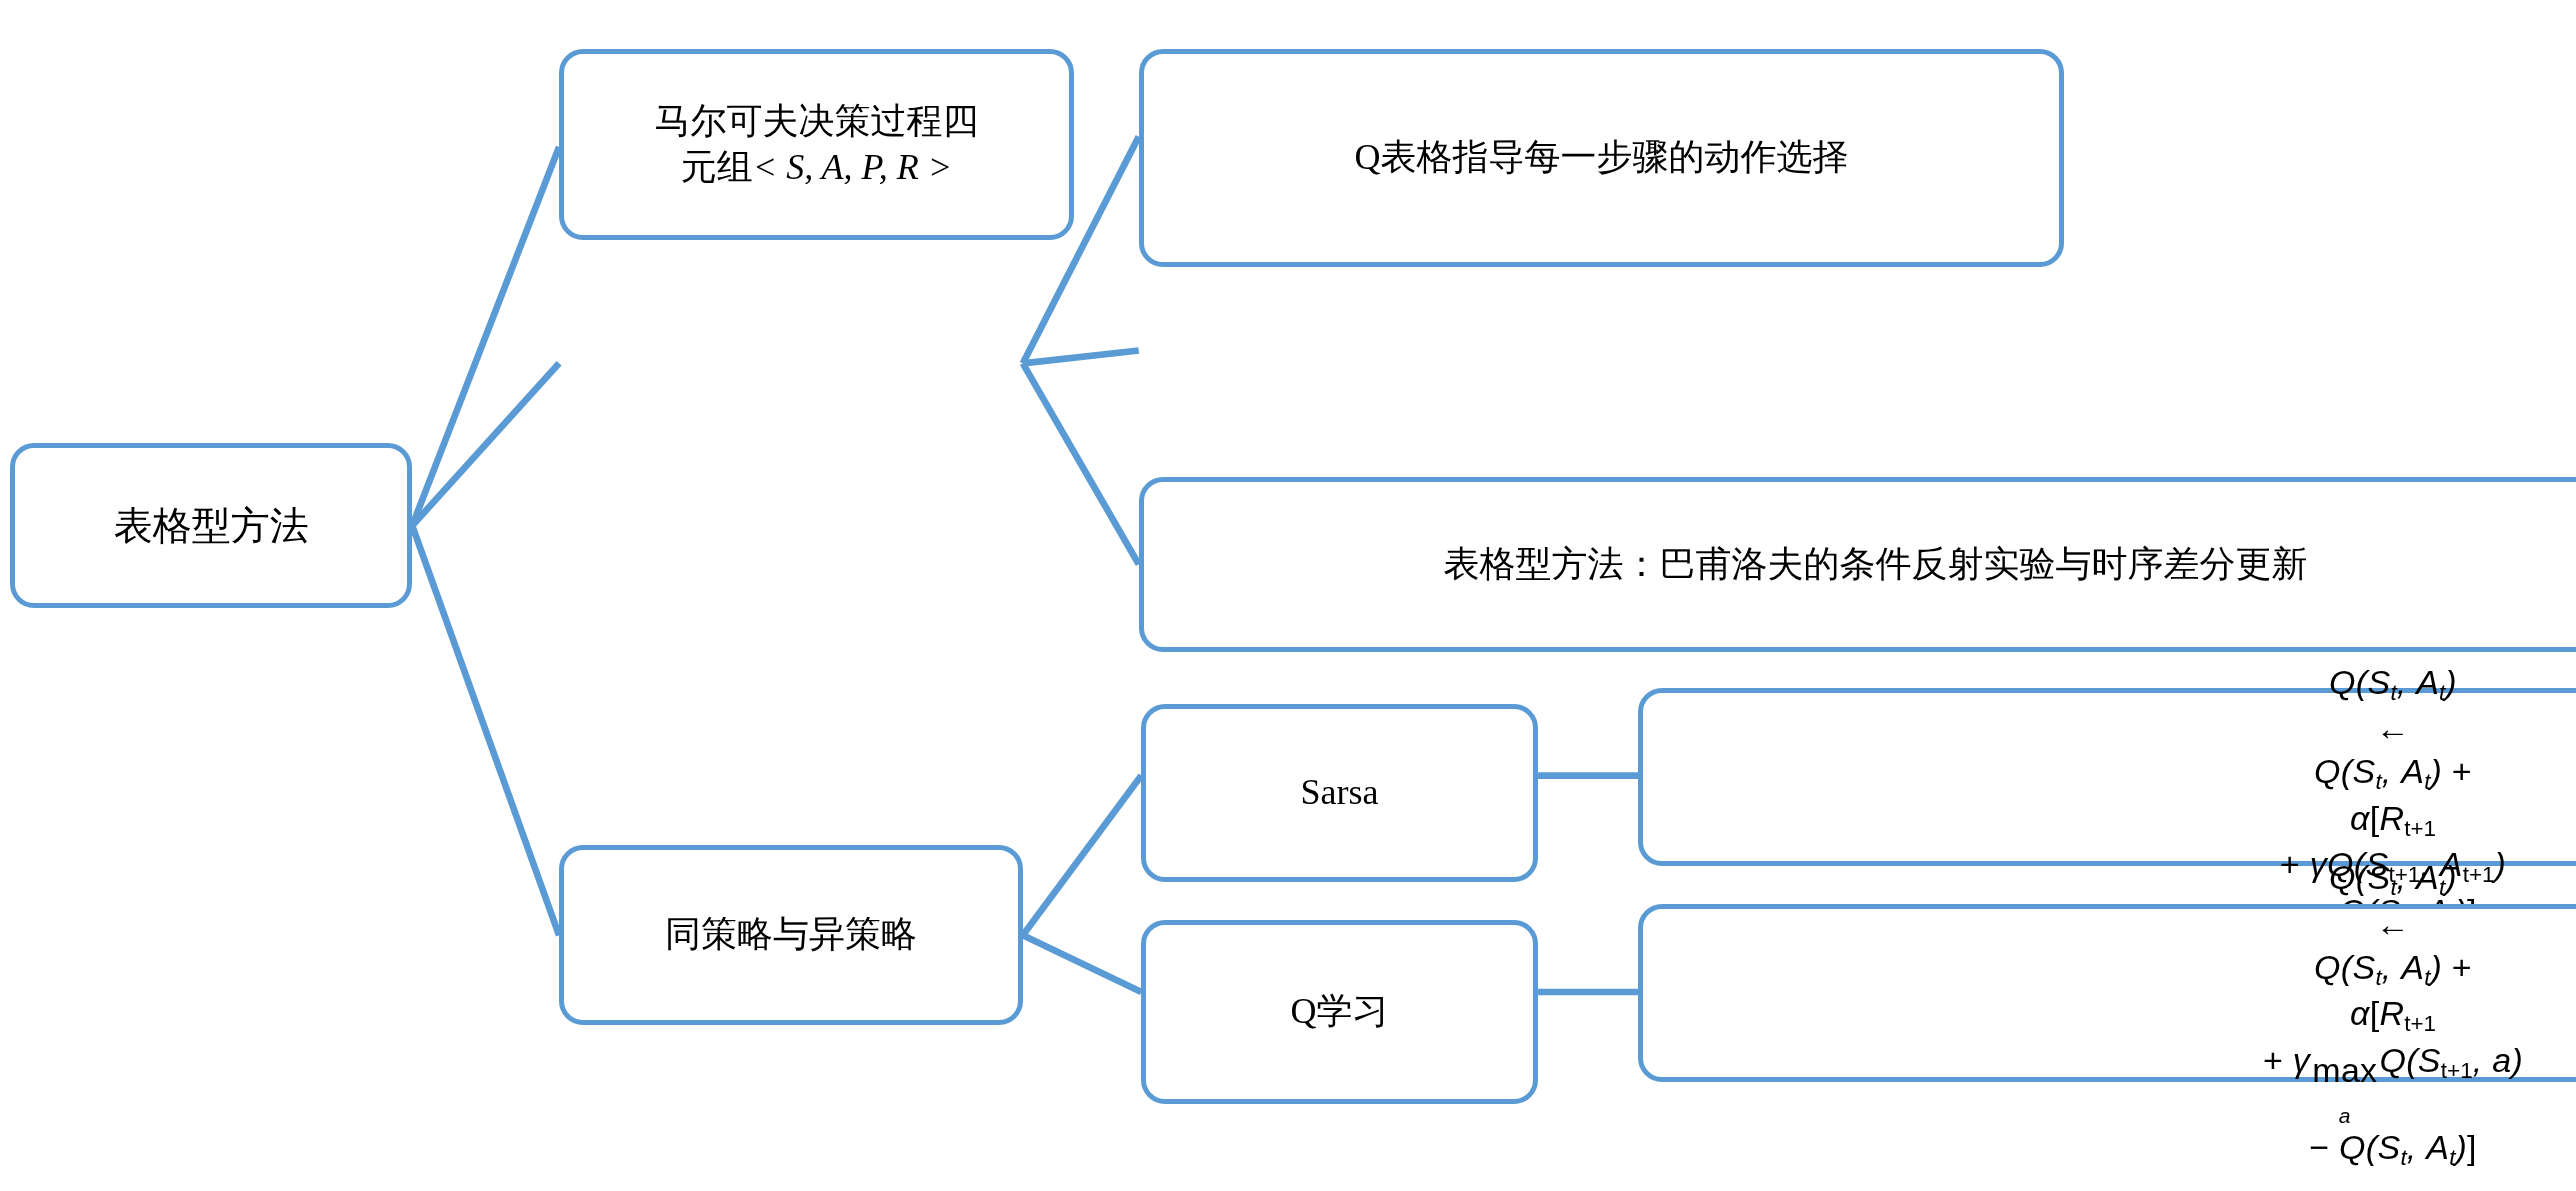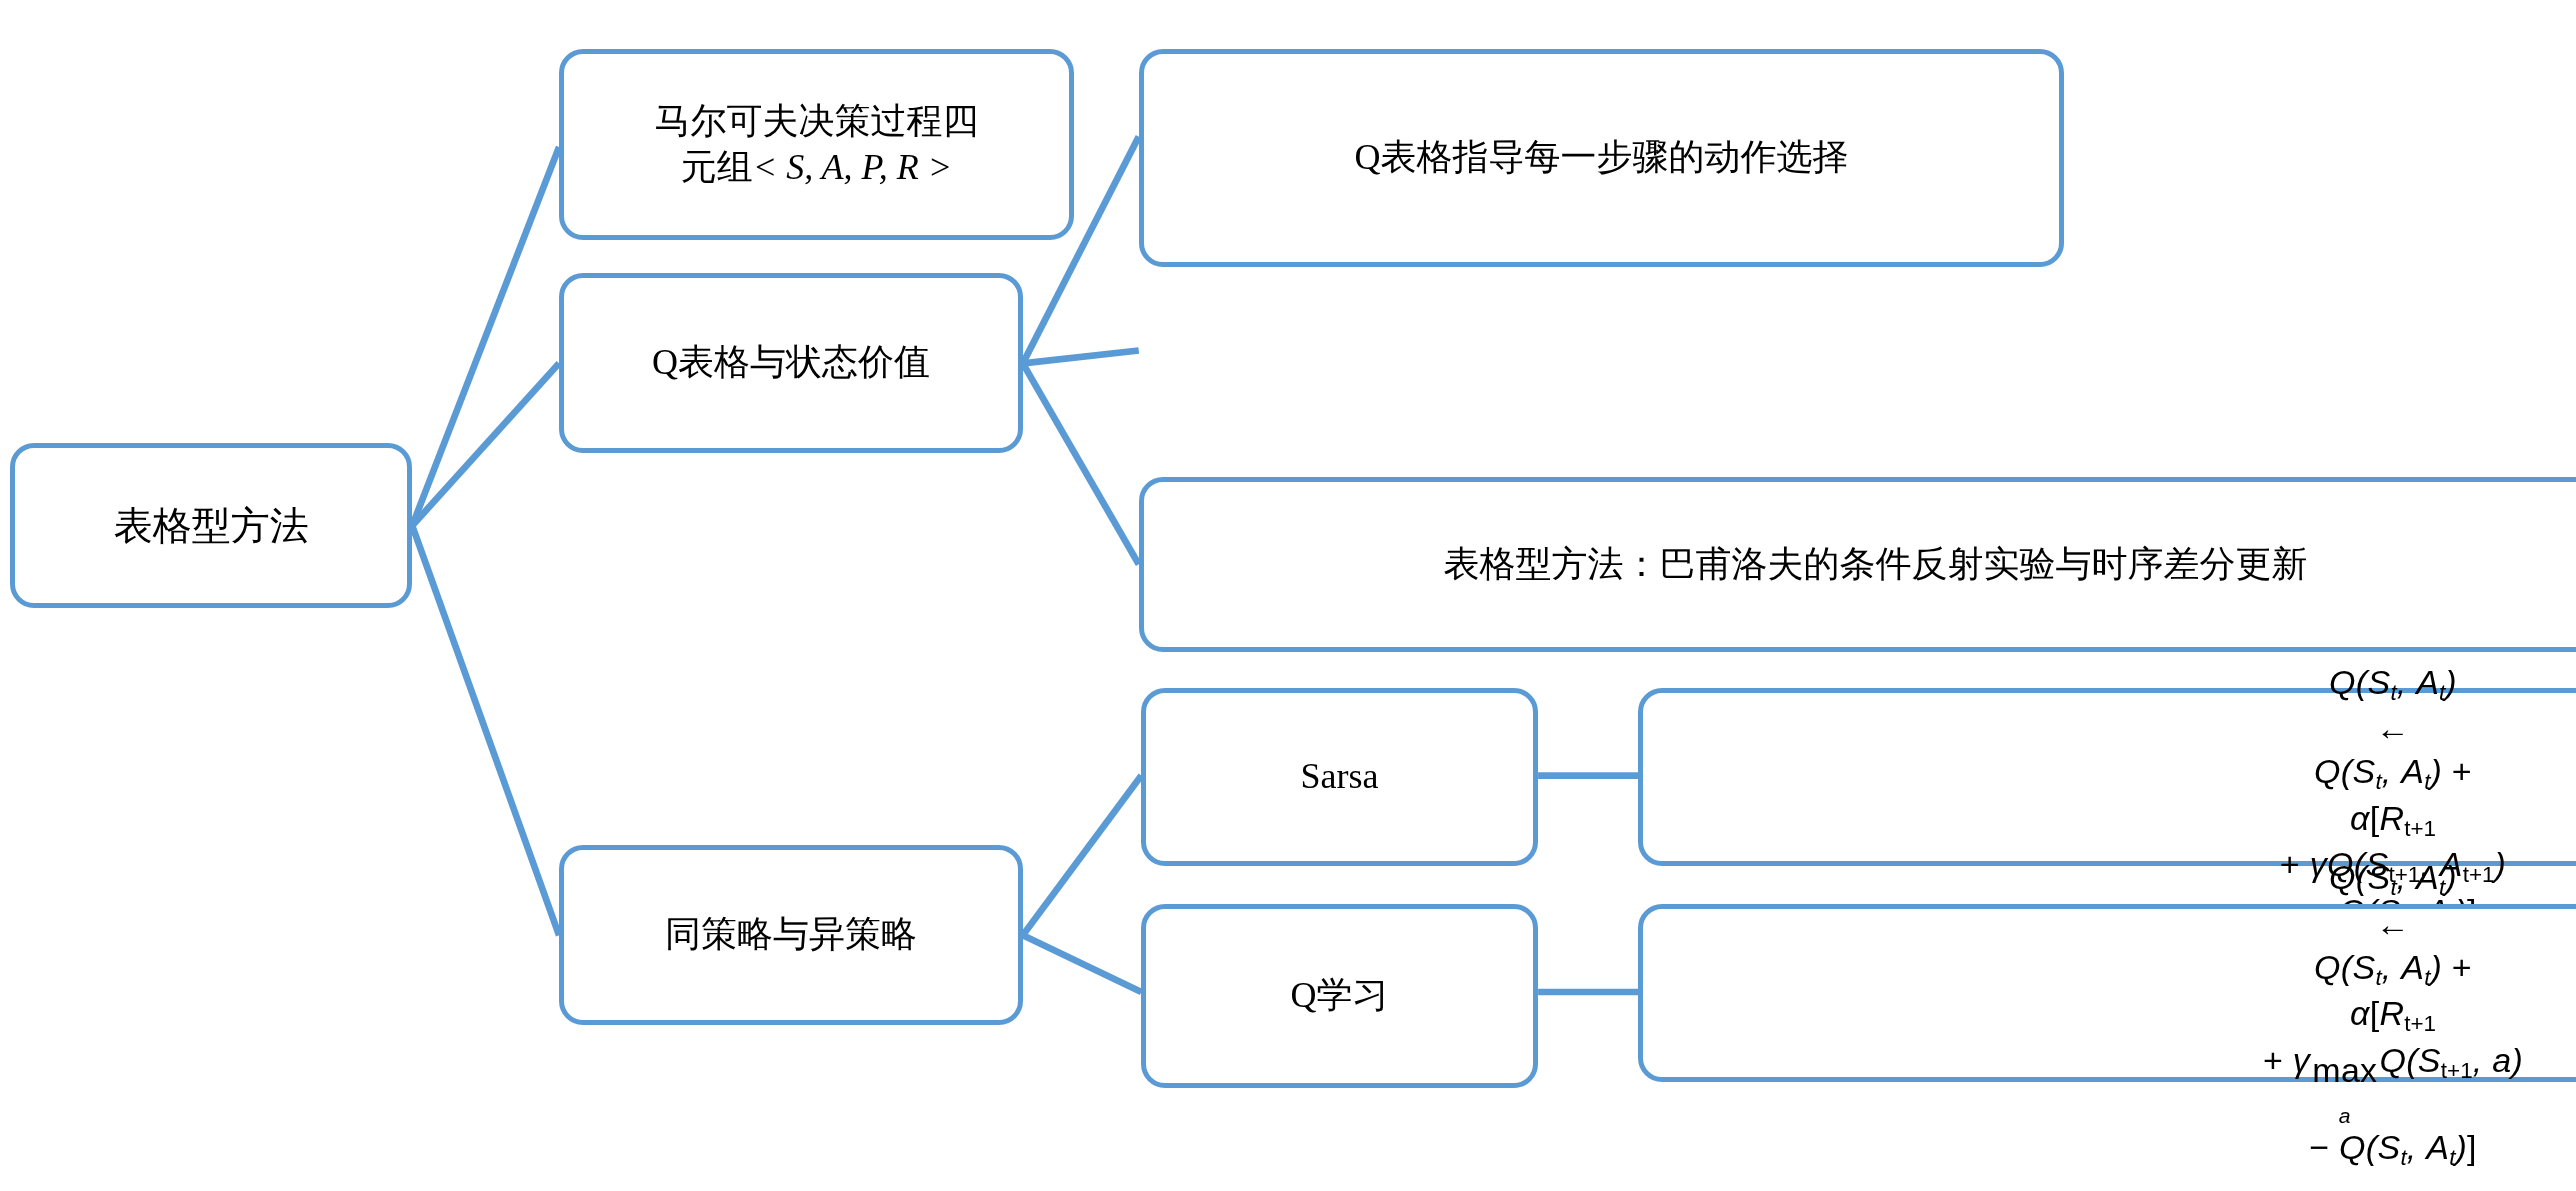--- a/index.html
+++ b/index.html
@@ -37,21 +37,21 @@
   }
   .node .label {
     display: block;
     padding: 0 9.3px;
     white-space: pre-line;
   }
   
   .t-root   { font-size: 39px; }
   .t-branch { font-size: 36px; }
   .t-leaf   { font-size: 36px; }
-  .t-algo   { font-size: 36px; }
+  .t-algo   { font-size: 36px; margin-top: 16px; }
   .t-math   { font-size: 34px; }
 
   
   .math {
     font-family: Liberation Sans, sans-serif;
     font-style: italic;
     white-space: nowrap;
     letter-spacing: 0.3px;
   }
   .math .up { font-style: normal; }
@@ -105,23 +105,20 @@
   </svg>
 
   <div class="node t-branch" style="left:559px; top:49px; width:515px; height:191px;">
     <span class="label"><span>马尔可夫决策过程四</span><br><span>元组</span><span class="tuple">&lt; S, A, P, R &gt;</span></span>
   </div>
 
   <div class="node t-root" style="left:10.3px; top:443px; width:402px; height:165px;">
     <span class="label">表格型方法</span>
   </div>
 
-  <div class="node t-branch" style="left:559px; top:273px; width:464px; height:180px;">
-    <span class="label">Q表格与状态价值</span>
-  </div>
 
   <div class="node t-branch" style="left:559px; top:845px; width:464px; height:180px;">
     <span class="label">同策略与异策略</span>
   </div>
 
   <div class="node t-leaf" style="left:1139px; top:49px; width:925px; height:218px;">
     <span class="label">Q表格指导每一步骤的动作选择</span>
   </div>
 
 

